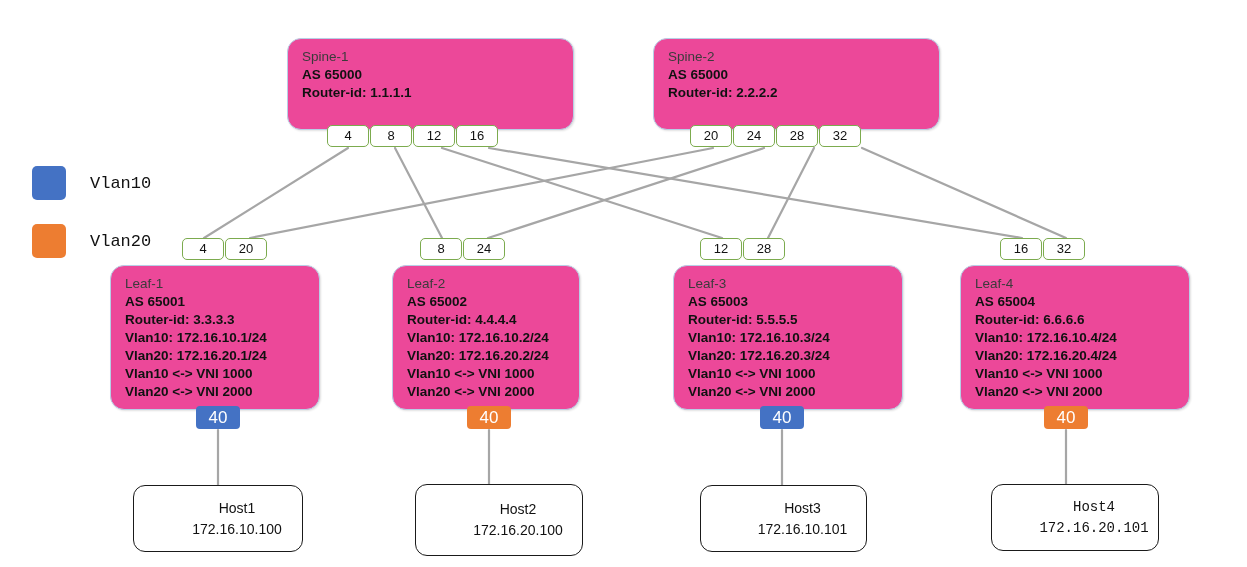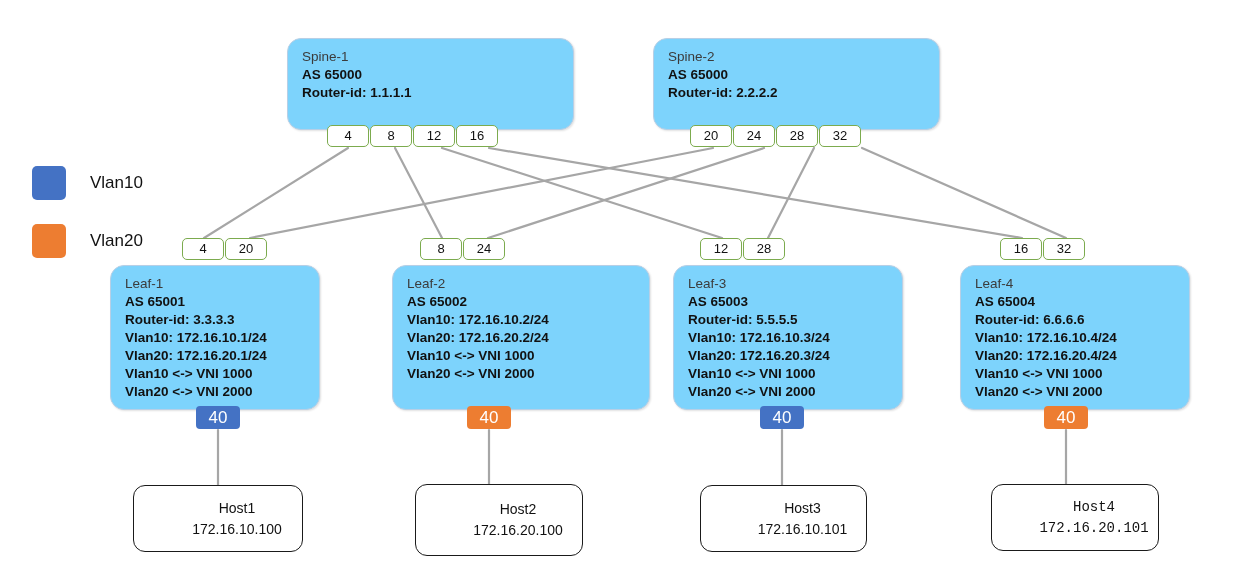--- a/index.html
+++ b/index.html
@@ -4,21 +4,21 @@
 <style>
   html,body{margin:0;padding:0;background:#ffffff;}
   body{width:1247px;height:567px;position:relative;overflow:hidden;
        font-family:"Liberation Sans","DejaVu Sans",sans-serif;color:#1a1a1a;}
 
   #canvas{position:absolute;left:0;top:0;width:1247px;height:567px;}
 
   svg.links{position:absolute;left:0;top:0;width:1247px;height:567px;pointer-events:none;}
 
   
-  .device{position:absolute;background:#7dd3fc;border:1px solid #b7cfe6;
+  .device{position:absolute;background:#ec4899;border:1px solid #b7cfe6;
           border-radius:14px;box-sizing:border-box;
           box-shadow:1px 1px 2px rgba(0,0,0,.12);}
   .device .dev-name{font-size:13.5px;color:#3b3b3b;font-weight:400;line-height:18px;}
   .device .dev-line{font-size:13.5px;color:#111;font-weight:bold;line-height:18px;white-space:nowrap;}
   .device .dev-inner{position:absolute;left:14px;top:9px;right:8px;}
 
   
   .portrow{position:absolute;display:flex;}
   .port{height:22px;min-width:42px;box-sizing:border-box;
         border:1.4px solid #7cab4e;border-radius:5px;background:#ffffff;
@@ -31,21 +31,21 @@
          display:flex;align-items:center;justify-content:center;
          font-size:17px;color:#ffffff;}
 
   
   .host{position:absolute;box-sizing:border-box;background:#ffffff;
         border:1.6px solid #1a1a1a;border-radius:12px;
         display:flex;flex-direction:column;align-items:center;justify-content:center;padding-left:38px;}
   .host div{font-size:14px;line-height:21px;color:#111;}
 
   
-  .legend{position:absolute;}
+  .legend{position:absolute;font-family:Liberation Mono, monospace;}
   .legend-row{display:flex;align-items:center;margin-bottom:24px;}
   .swatch{width:34px;height:34px;border-radius:5px;}
   .legend-label{margin-left:24px;font-size:17px;color:#111;}
 </style>
 </head>
 <body>
 
 <div id="canvas">
 
   <svg class="links" viewBox="0 0 1247 567">
@@ -121,24 +121,25 @@
       <div class="dev-line">Vlan10 &lt;-&gt; VNI 1000</div>
       <div class="dev-line">Vlan20 &lt;-&gt; VNI 2000</div>
     </div>
   </div>
   <div class="vport" style="left:196px;top:406px;background:#4472c4;">40</div>
 
   <div class="portrow" style="left:420px;top:238px;">
     <div class="port">8</div>
     <div class="port">24</div>
   </div>
-  <div class="device" style="left:392px;top:265px;width:258px;height:145px;">
+  <div class="device" style="left:392px;top:265px;width:188px;height:145px;">
     <div class="dev-inner">
       <div class="dev-name">Leaf-2</div>
       <div class="dev-line">AS 65002</div>
+      <div class="dev-line">Router-id: 4.4.4.4</div>
       <div class="dev-line">Vlan10: 172.16.10.2/24</div>
       <div class="dev-line">Vlan20: 172.16.20.2/24</div>
       <div class="dev-line">Vlan10 &lt;-&gt; VNI 1000</div>
       <div class="dev-line">Vlan20 &lt;-&gt; VNI 2000</div>
     </div>
   </div>
   <div class="vport" style="left:467px;top:406px;background:#ed7d31;">40</div>
 
   <div class="portrow" style="left:700px;top:238px;">
     <div class="port">12</div>

